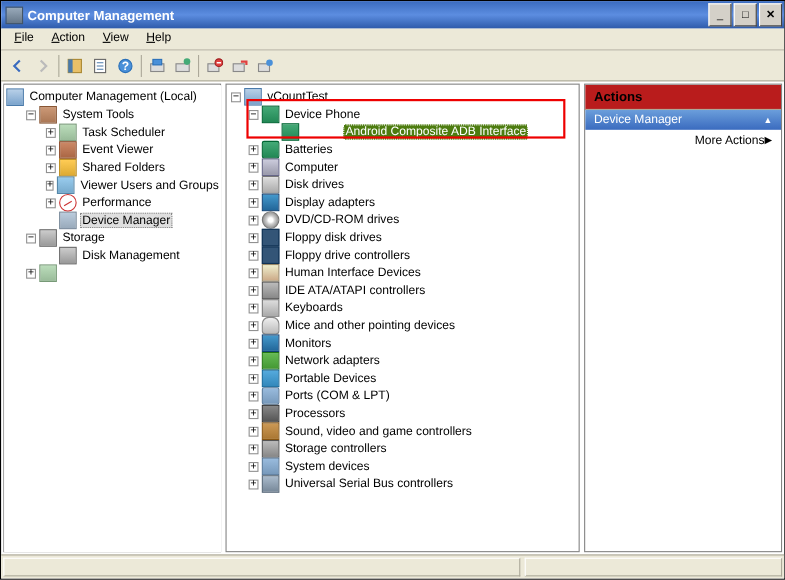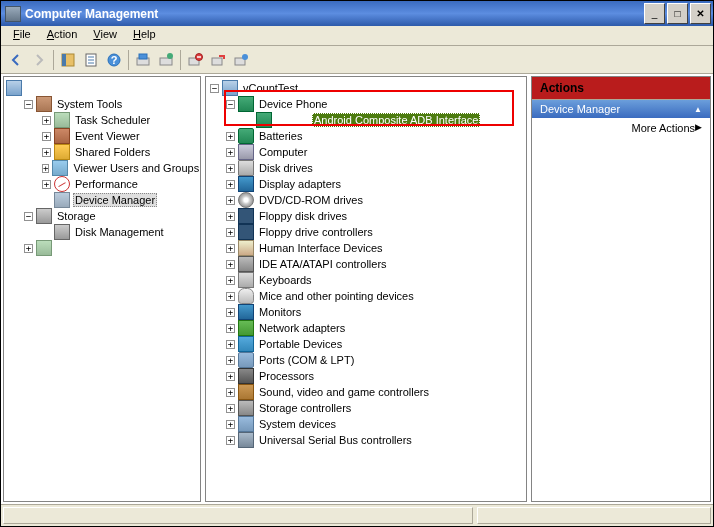--- a/index.html
+++ b/index.html
@@ -181,20 +181,21 @@
     </div>
 </div>
 
 <div class="main">
 
   <div class="panel left">
     <div class="tree">
       <div class="tree-item">
         <div class="tree-row">
           <div class="icn mgmt-root"></div>
+          <span class="label">Computer Management (Local)</span>
         </div>
         <div class="children">
           <div class="tree-item">
             <div class="tree-row">
               <div class="exp">−</div>
               <div class="icn mgmt-tools"></div>
               <span class="label">System Tools</span>
             </div>
             <div class="children">
               <div class="tree-row">

